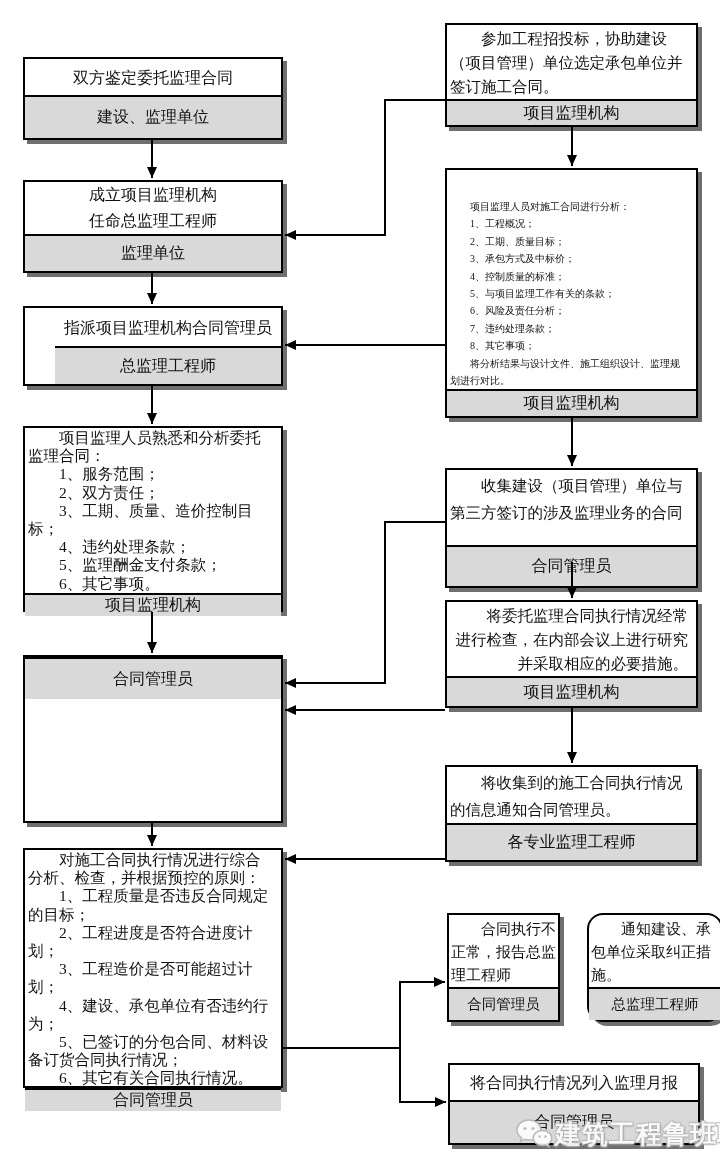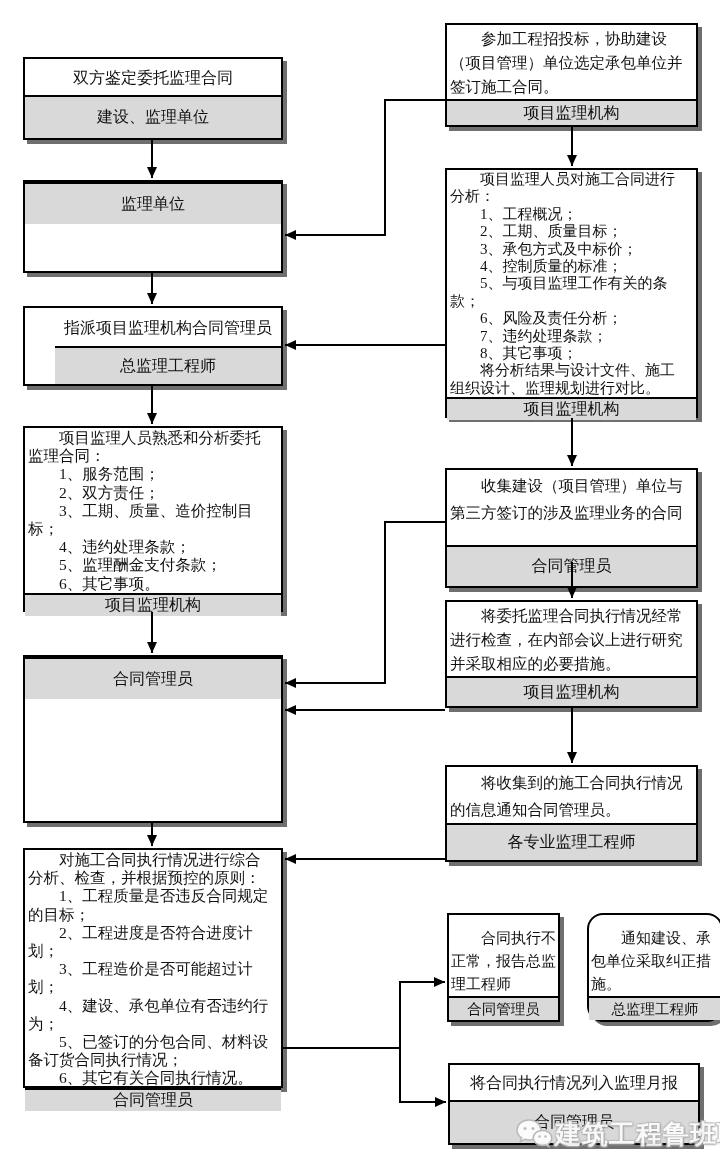--- a/index.html
+++ b/index.html
@@ -37,25 +37,25 @@
   }
   .role{
     border-top:2px solid #000;
     background:#d9d9d9;
     display:flex;align-items:center;justify-content:center;
     font-size:16px;
     white-space:nowrap;
   }
   .lh18{line-height:18.2px;padding-top:1px;}
   .lh21{line-height:21px;}
-  .lh17{line-height:17.4px;padding-top:1px;font-size:15px;}
+  .lh17{line-height:17.4px;padding-top:1px;font-size:10px;margin-top:27px;}
   .lh24{line-height:24px;}
   .lh26{line-height:26px;}
   .lh27{line-height:27px;}
-  .small{font-size:15px;line-height:23px;padding:12px 2px 0 2px;}
+  .small{font-size:15px;line-height:23px;padding:3px 2px 0 2px;}
   .watermark{
     position:absolute;left:514px;top:1116px;
     display:flex;align-items:center;gap:1px;
     z-index:10;opacity:0.95;
   }
   .wm-text{
     font-size:26px;
     color:#fbfbfb;
     font-weight:bold;
     letter-spacing:1px;
@@ -95,20 +95,22 @@
     </g>
     <path d="M283,1048 H401" stroke="#000" stroke-width="2" fill="none"></path>
   </svg>
 
   <div class="box col-l" style="top:57px;height:83px;">
     <div class="body center">双方鉴定委托监理合同</div>
     <div class="role" style="height:41px;">建设、监理单位</div>
   </div>
 
   <div class="box col-l" style="top:180px;height:93px;">
+    <div class="body center lh26">成立项目监理机构
+任命总监理工程师</div>
     <div class="role" style="height:40px;">监理单位</div>
   </div>
 
   <div class="box col-l" style="top:306px;height:80px;padding-left:30px;">
     <div class="body center">指派项目监理机构合同管理员</div>
     <div class="role" style="height:36px;">总监理工程师</div>
   </div>
 
   <div class="box col-l" style="top:426px;height:186px;">
     <div class="body lh18">　　项目监理人员熟悉和分析委托监理合同：
@@ -153,21 +155,21 @@
 　　8、其它事项；
 　　将分析结果与设计文件、施工组织设计、监理规划进行对比。</div>
     <div class="role" style="height:40px;">项目监理机构</div>
   </div>
 
   <div class="box col-r" style="top:468px;height:120px;">
     <div class="body lh27">　　收集建设（项目管理）单位与第三方签订的涉及监理业务的合同</div>
     <div class="role" style="height:39px;">合同管理员</div>
   </div>
 
-  <div class="box col-r" style="top:600px;height:108px;">
+  <div class="box col-r" style="top:600px;height:108px;text-align:right;">
     <div class="body lh24">　　将委托监理合同执行情况经常进行检查，在内部会议上进行研究并采取相应的必要措施。</div>
     <div class="role" style="height:34px;">项目监理机构</div>
   </div>
 
   <div class="box col-r" style="top:765px;height:97px;">
     <div class="body lh27">　　将收集到的施工合同执行情况的信息通知合同管理员。</div>
     <div class="role" style="height:42px;">各专业监理工程师</div>
   </div>
 
   <div class="box" style="left:447px;top:913px;width:113px;height:109px;">

